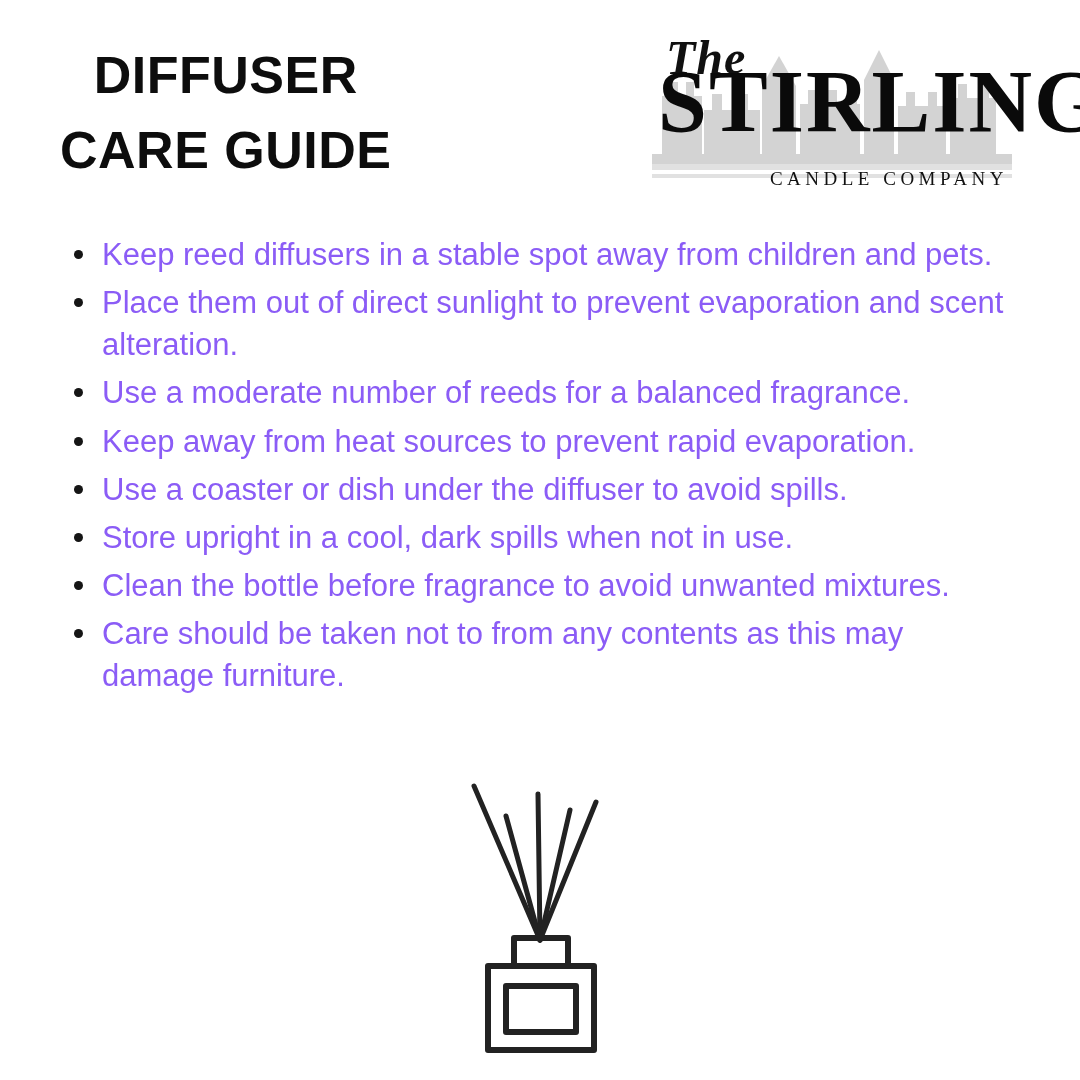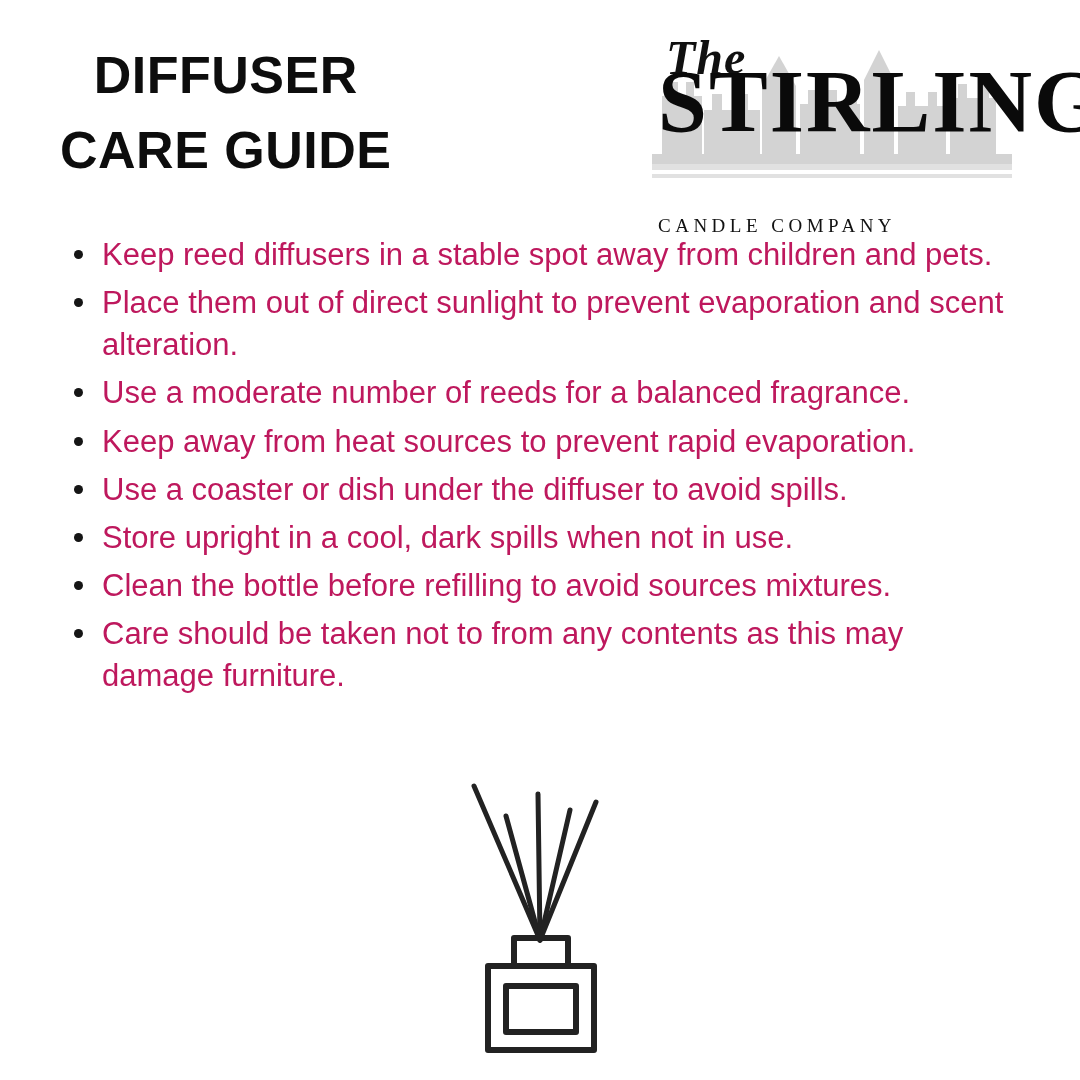--- a/index.html
+++ b/index.html
@@ -77,26 +77,25 @@
     font-weight: bold;
     color: #0a0a0a;
     letter-spacing: 2px;
     line-height: 1;
   }
   .logo-sub {
     position: absolute;
     left: 6px;
     top: 140px;
     width: 350px;
-    text-align: left;
+    text-align: right;
     font-family: "Liberation Serif", serif;
     font-size: 19px;
     letter-spacing: 4.5px;
     color: #111;
-    margin-top: 47px;
   }
   .logo-bg {
     position: absolute;
     left: 0;
     top: 8px;
     width: 360px;
     height: 150px;
     opacity: 0.5;
   }
 
@@ -104,21 +103,21 @@
   .care-list {
     margin: 36px 0 0 0;
     padding: 0 70px 0 64px;
     list-style: none;
     box-sizing: border-box;
   }
   .care-list li {
     position: relative;
     font-size: 31px;
     line-height: 1.36;
-    color: #be185d;
+    color: #8b5cf6;
     margin-bottom: 6px;
     padding-left: 38px;
   }
   .care-list li::before {
     content: "";
     position: absolute;
     left: 10px;
     top: 16px;
     width: 9px;
     height: 9px;
@@ -187,21 +186,21 @@
 
   </div>
 
   <ul class="care-list">
     <li>Keep reed diffusers in a stable spot away from children and pets.</li>
     <li>Place them out of direct sunlight to prevent evaporation and scent alteration.</li>
     <li>Use a moderate number of reeds for a balanced fragrance.</li>
     <li>Keep away from heat sources to prevent rapid evaporation.</li>
     <li>Use a coaster or dish under the diffuser to avoid spills.</li>
     <li>Store upright in a cool, dark spills when not in use.</li>
-    <li>Clean the bottle before refilling to avoid sources mixtures.</li>
+    <li>Clean the bottle before fragrance to avoid unwanted mixtures.</li>
     <li>Care should be taken not to from any contents as this may damage furniture.</li>
   </ul>
 
   <div class="illustration">
     <svg width="220" height="290" viewBox="0 0 220 290" xmlns="http://www.w3.org/2000/svg">
       <g stroke="#222" stroke-width="5" fill="none" stroke-linecap="round">
         <line x1="110" y1="168" x2="44" y2="14"></line>
         <line x1="110" y1="168" x2="76" y2="44"></line>
         <line x1="110" y1="168" x2="108" y2="22"></line>
         <line x1="110" y1="168" x2="140" y2="38"></line>

